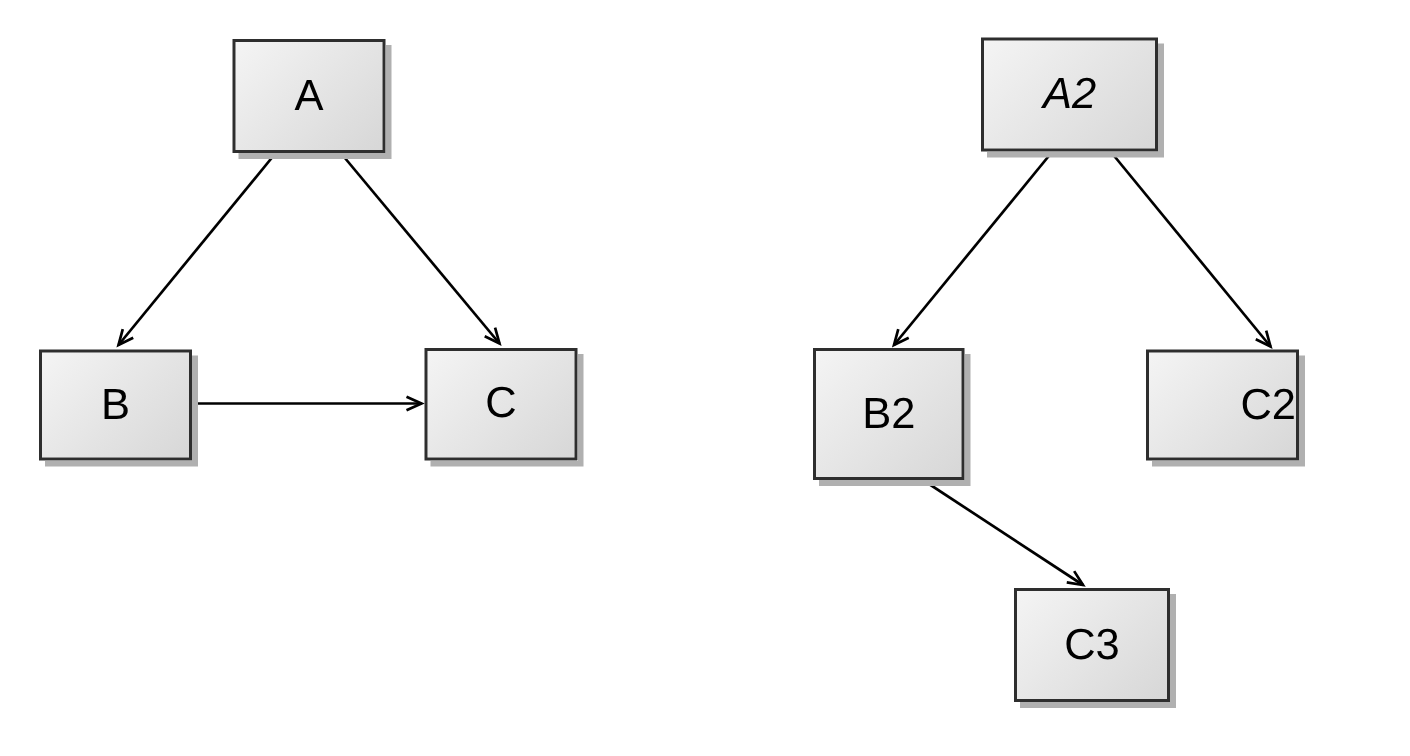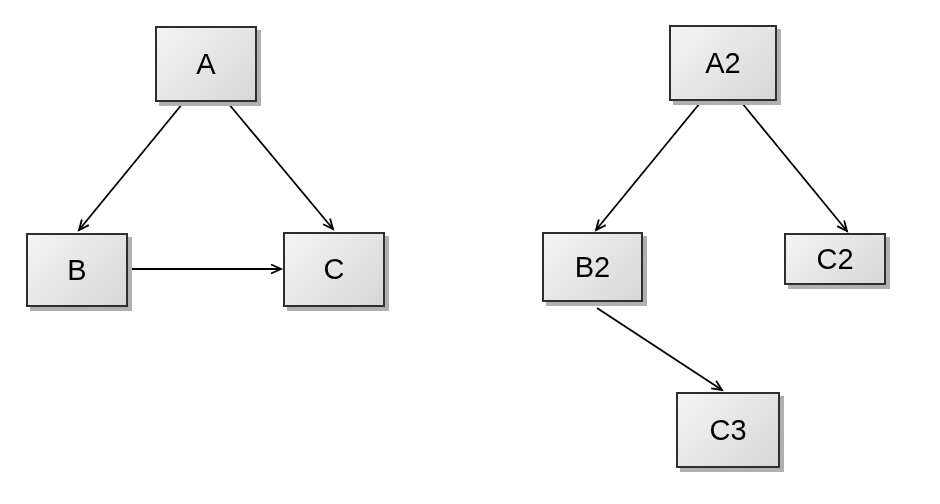--- a/index.html
+++ b/index.html
@@ -62,25 +62,25 @@
     </svg>
 <div class="node" style="left: 155px; top: 26px; width: 102px; height: 76px;">
       <span>A</span>
     </div>
     <div class="node" style="left: 26px; top: 233px; width: 102px; height: 74px;">
       <span>B</span>
     </div>
     <div class="node" style="left: 283px; top: 232px; width: 102px; height: 75px;">
       <span>C</span>
     </div>
-    <div class="node" style="left: 669px; top: 25px; width: 108px; height: 76px;">
+    <div class="node" style="left: 654px; top: 25px; width: 118px; height: 76px; font-style: italic;">
       <span>A2</span>
     </div>
-    <div class="node" style="left: 542px; top: 232px; width: 101px; height: 70px;">
+    <div class="node" style="left: 542px; top: 232px; width: 101px; height: 88px;">
       <span>B2</span>
     </div>
-    <div class="node" style="left: 784px; top: 233px; width: 102px; height: 52px;">
+    <div class="node" style="left: 764px; top: 233px; width: 102px; height: 74px; justify-content: flex-end;">
       <span>C2</span>
     </div>
     <div class="node" style="left: 676px; top: 392px; width: 104px; height: 76px;">
       <span>C3</span>
     </div>
   </div>
 
 </body></html>

